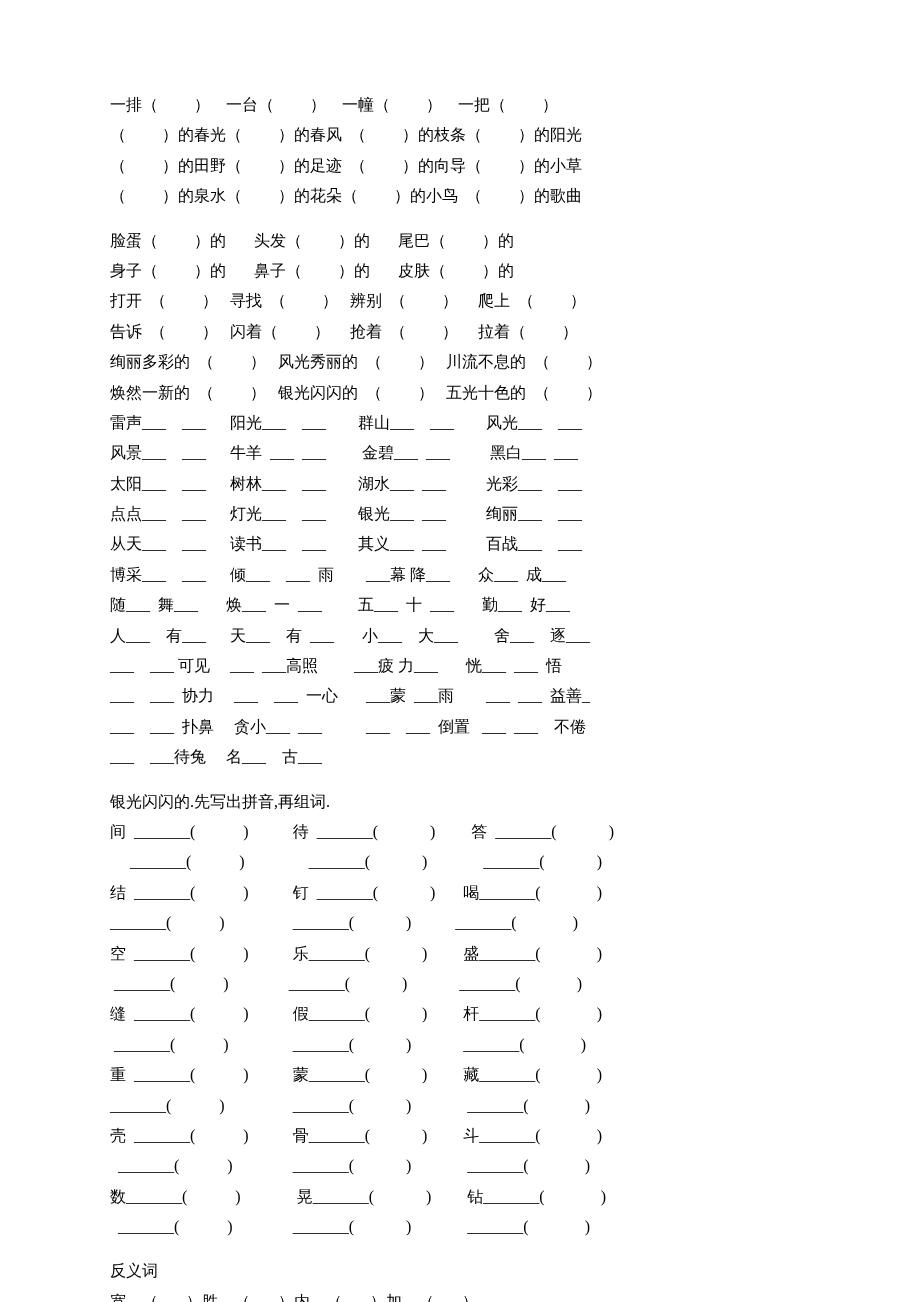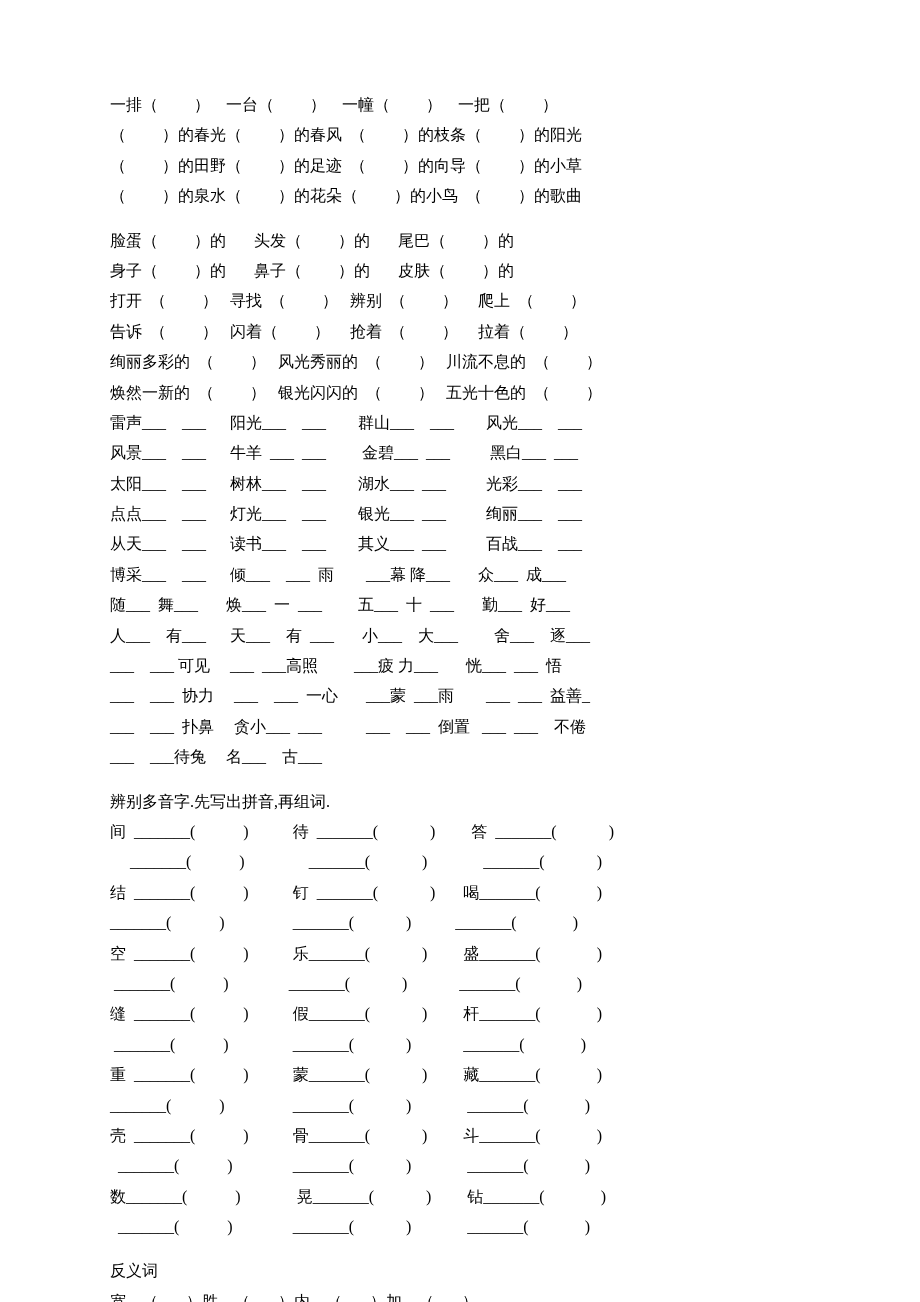--- a/index.html
+++ b/index.html
@@ -44,21 +44,21 @@
 <div class="line">博采___    ___      倾___    ___  雨        ___幕 降___       众___  成___</div>
 <div class="line">随___  舞___       焕___  一  ___         五___  十  ___       勤___  好___</div>
 <div class="line">人___    有___      天___    有  ___       小___    大___         舍___    逐___</div>
 <div class="line">___    ___ 可见     ___  ___高照         ___疲 力___       恍___  ___  悟</div>
 <div class="line">___    ___  协力     ___    ___  一心       ___蒙  ___雨        ___  ___  益善_</div>
 <div class="line">___    ___  扑鼻     贪小___  ___           ___    ___  倒置   ___  ___    不倦</div>
 <div class="line">___    ___待兔     名___    古___</div>
 
 <div class="section-gap"></div>
 
-<div class="line">辨别多音字.先写出拼音,再组词.</div>
+<div class="line">银光闪闪的.先写出拼音,再组词.</div>
 <div class="line">间  _______(            )           待  _______(             )         答  _______(             )</div>
 <div class="line">     _______(            )                _______(             )              _______(             )</div>
 <div class="line">结  _______(            )           钉  _______(             )       喝_______(              )</div>
 <div class="line">_______(            )                 _______(             )           _______(              )</div>
 <div class="line">空  _______(            )           乐_______(             )         盛_______(              )</div>
 <div class="line"> _______(            )               _______(             )             _______(              )</div>
 <div class="line">缝  _______(            )           假_______(             )         杆_______(              )</div>
 <div class="line"> _______(            )                _______(             )             _______(              )</div>
 <div class="line">重  _______(            )           蒙_______(             )         藏_______(              )</div>
 <div class="line">_______(            )                 _______(             )              _______(              )</div>

